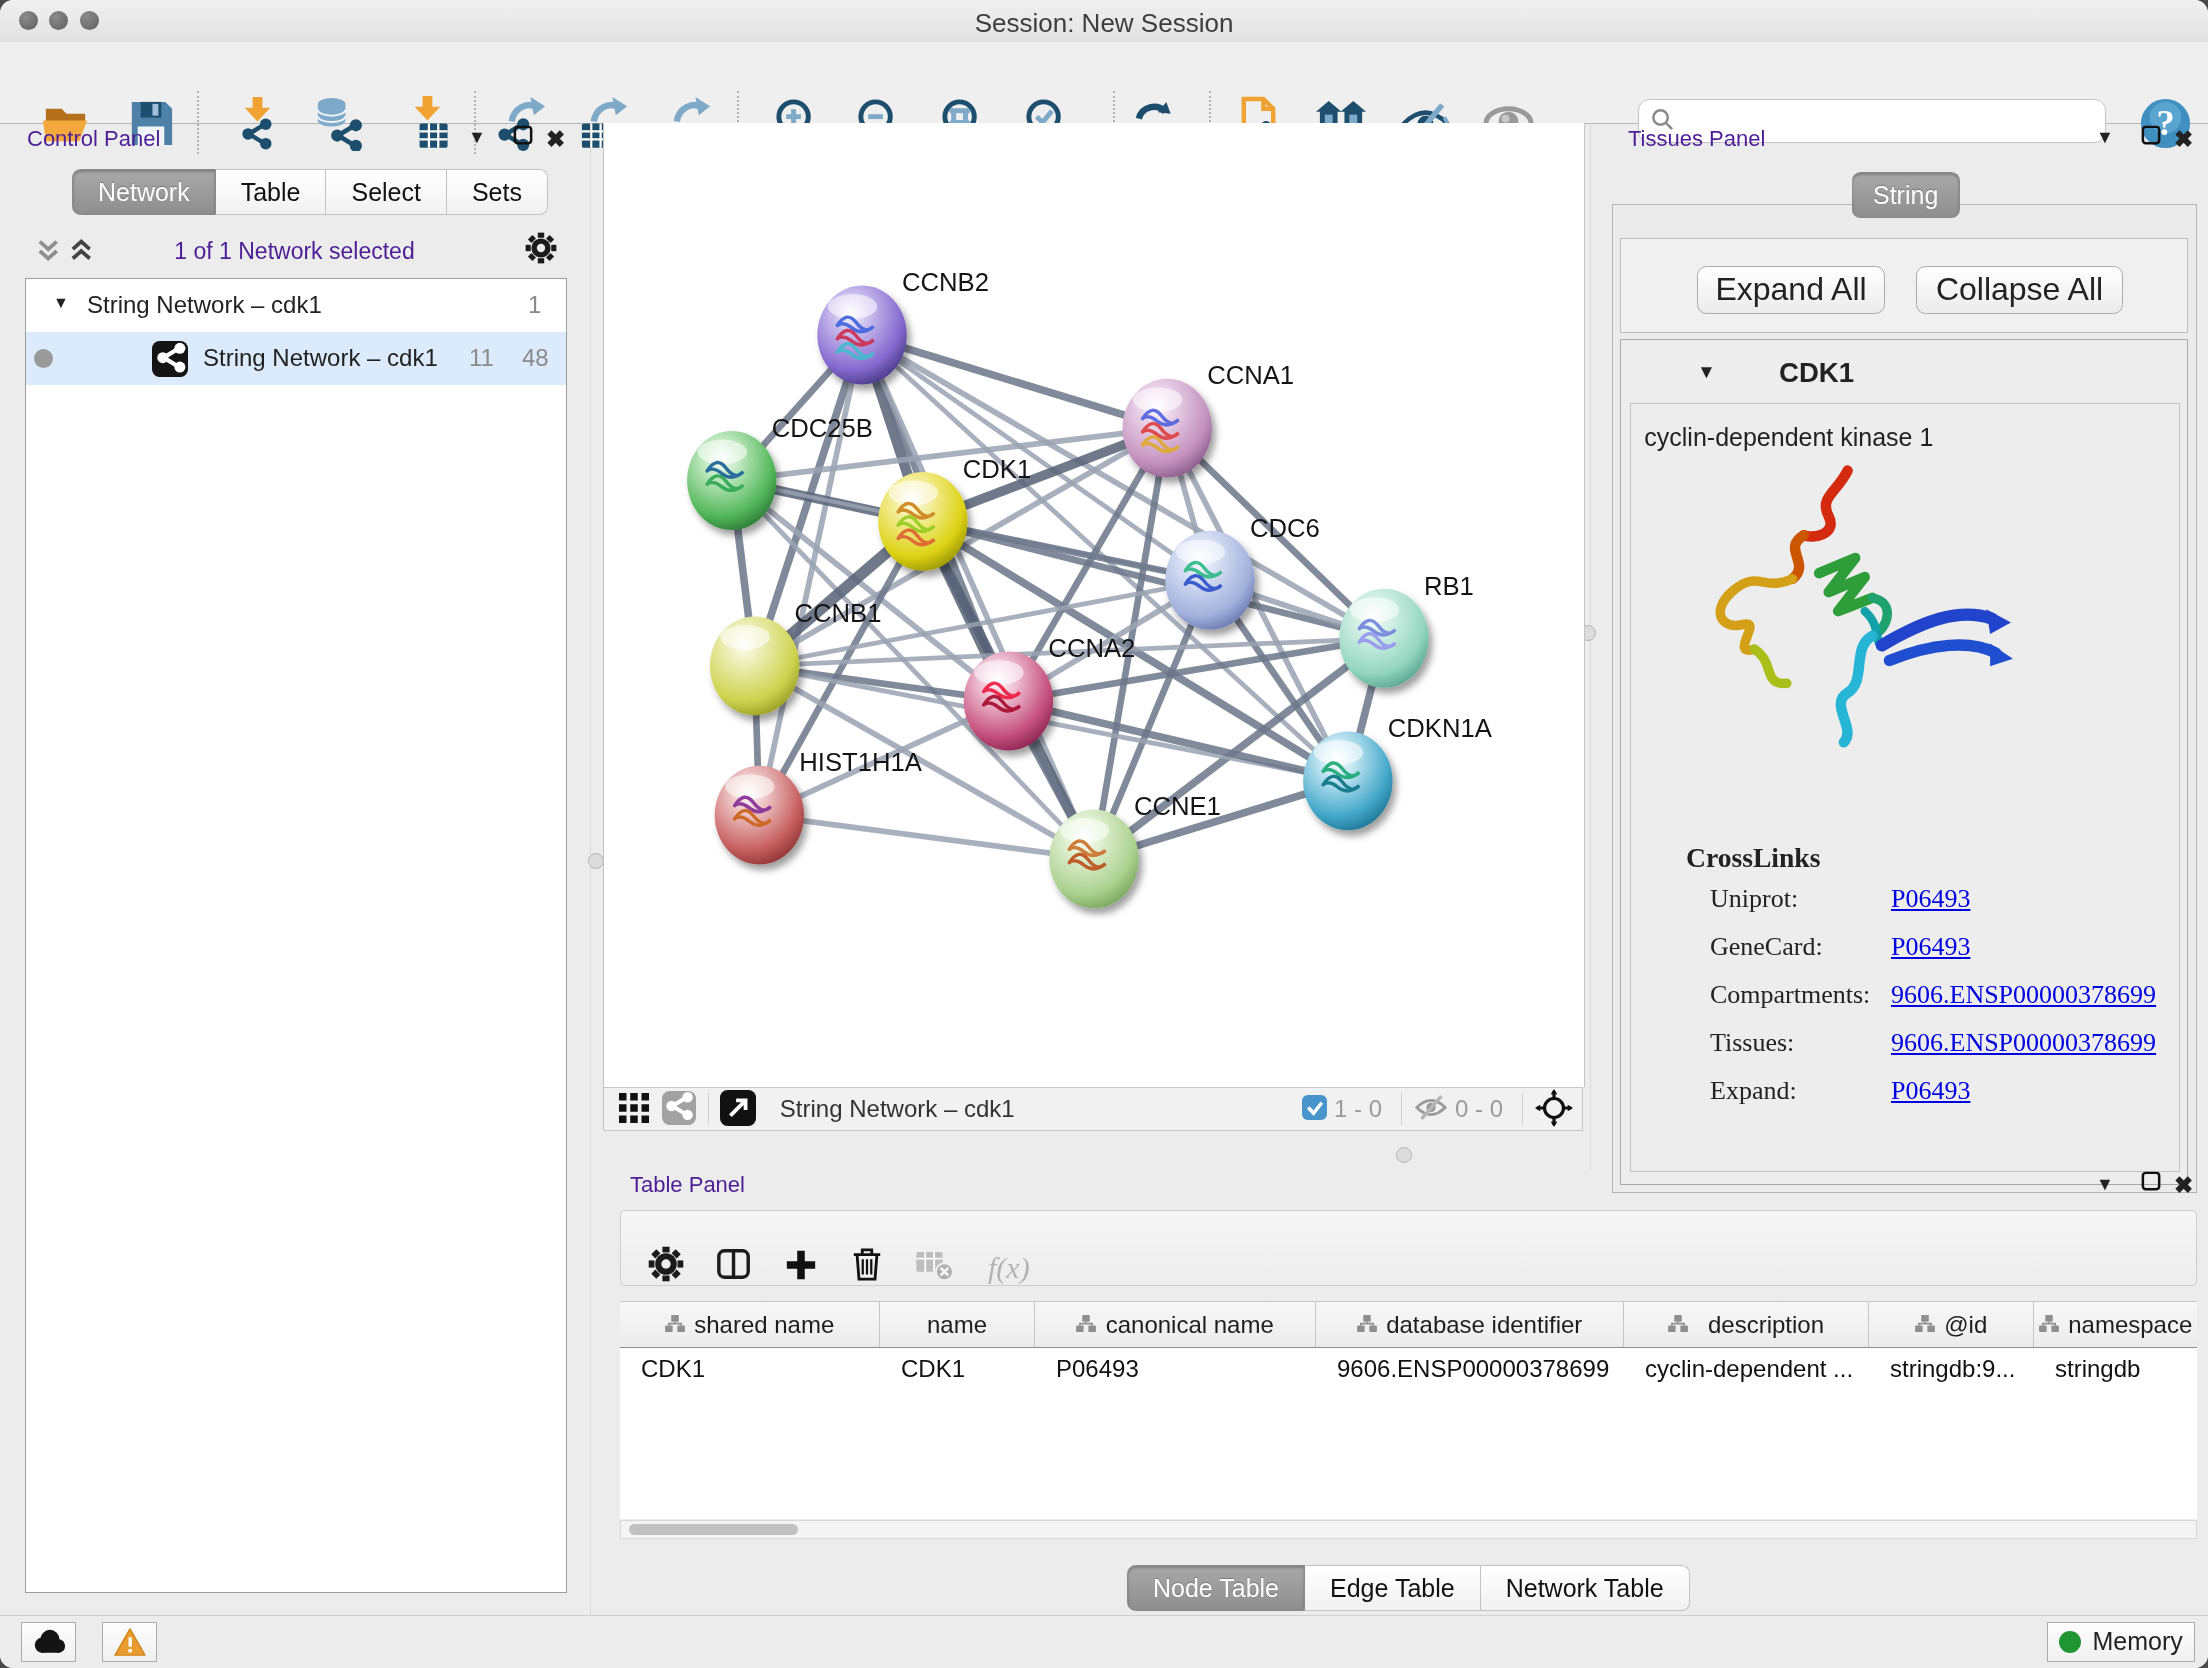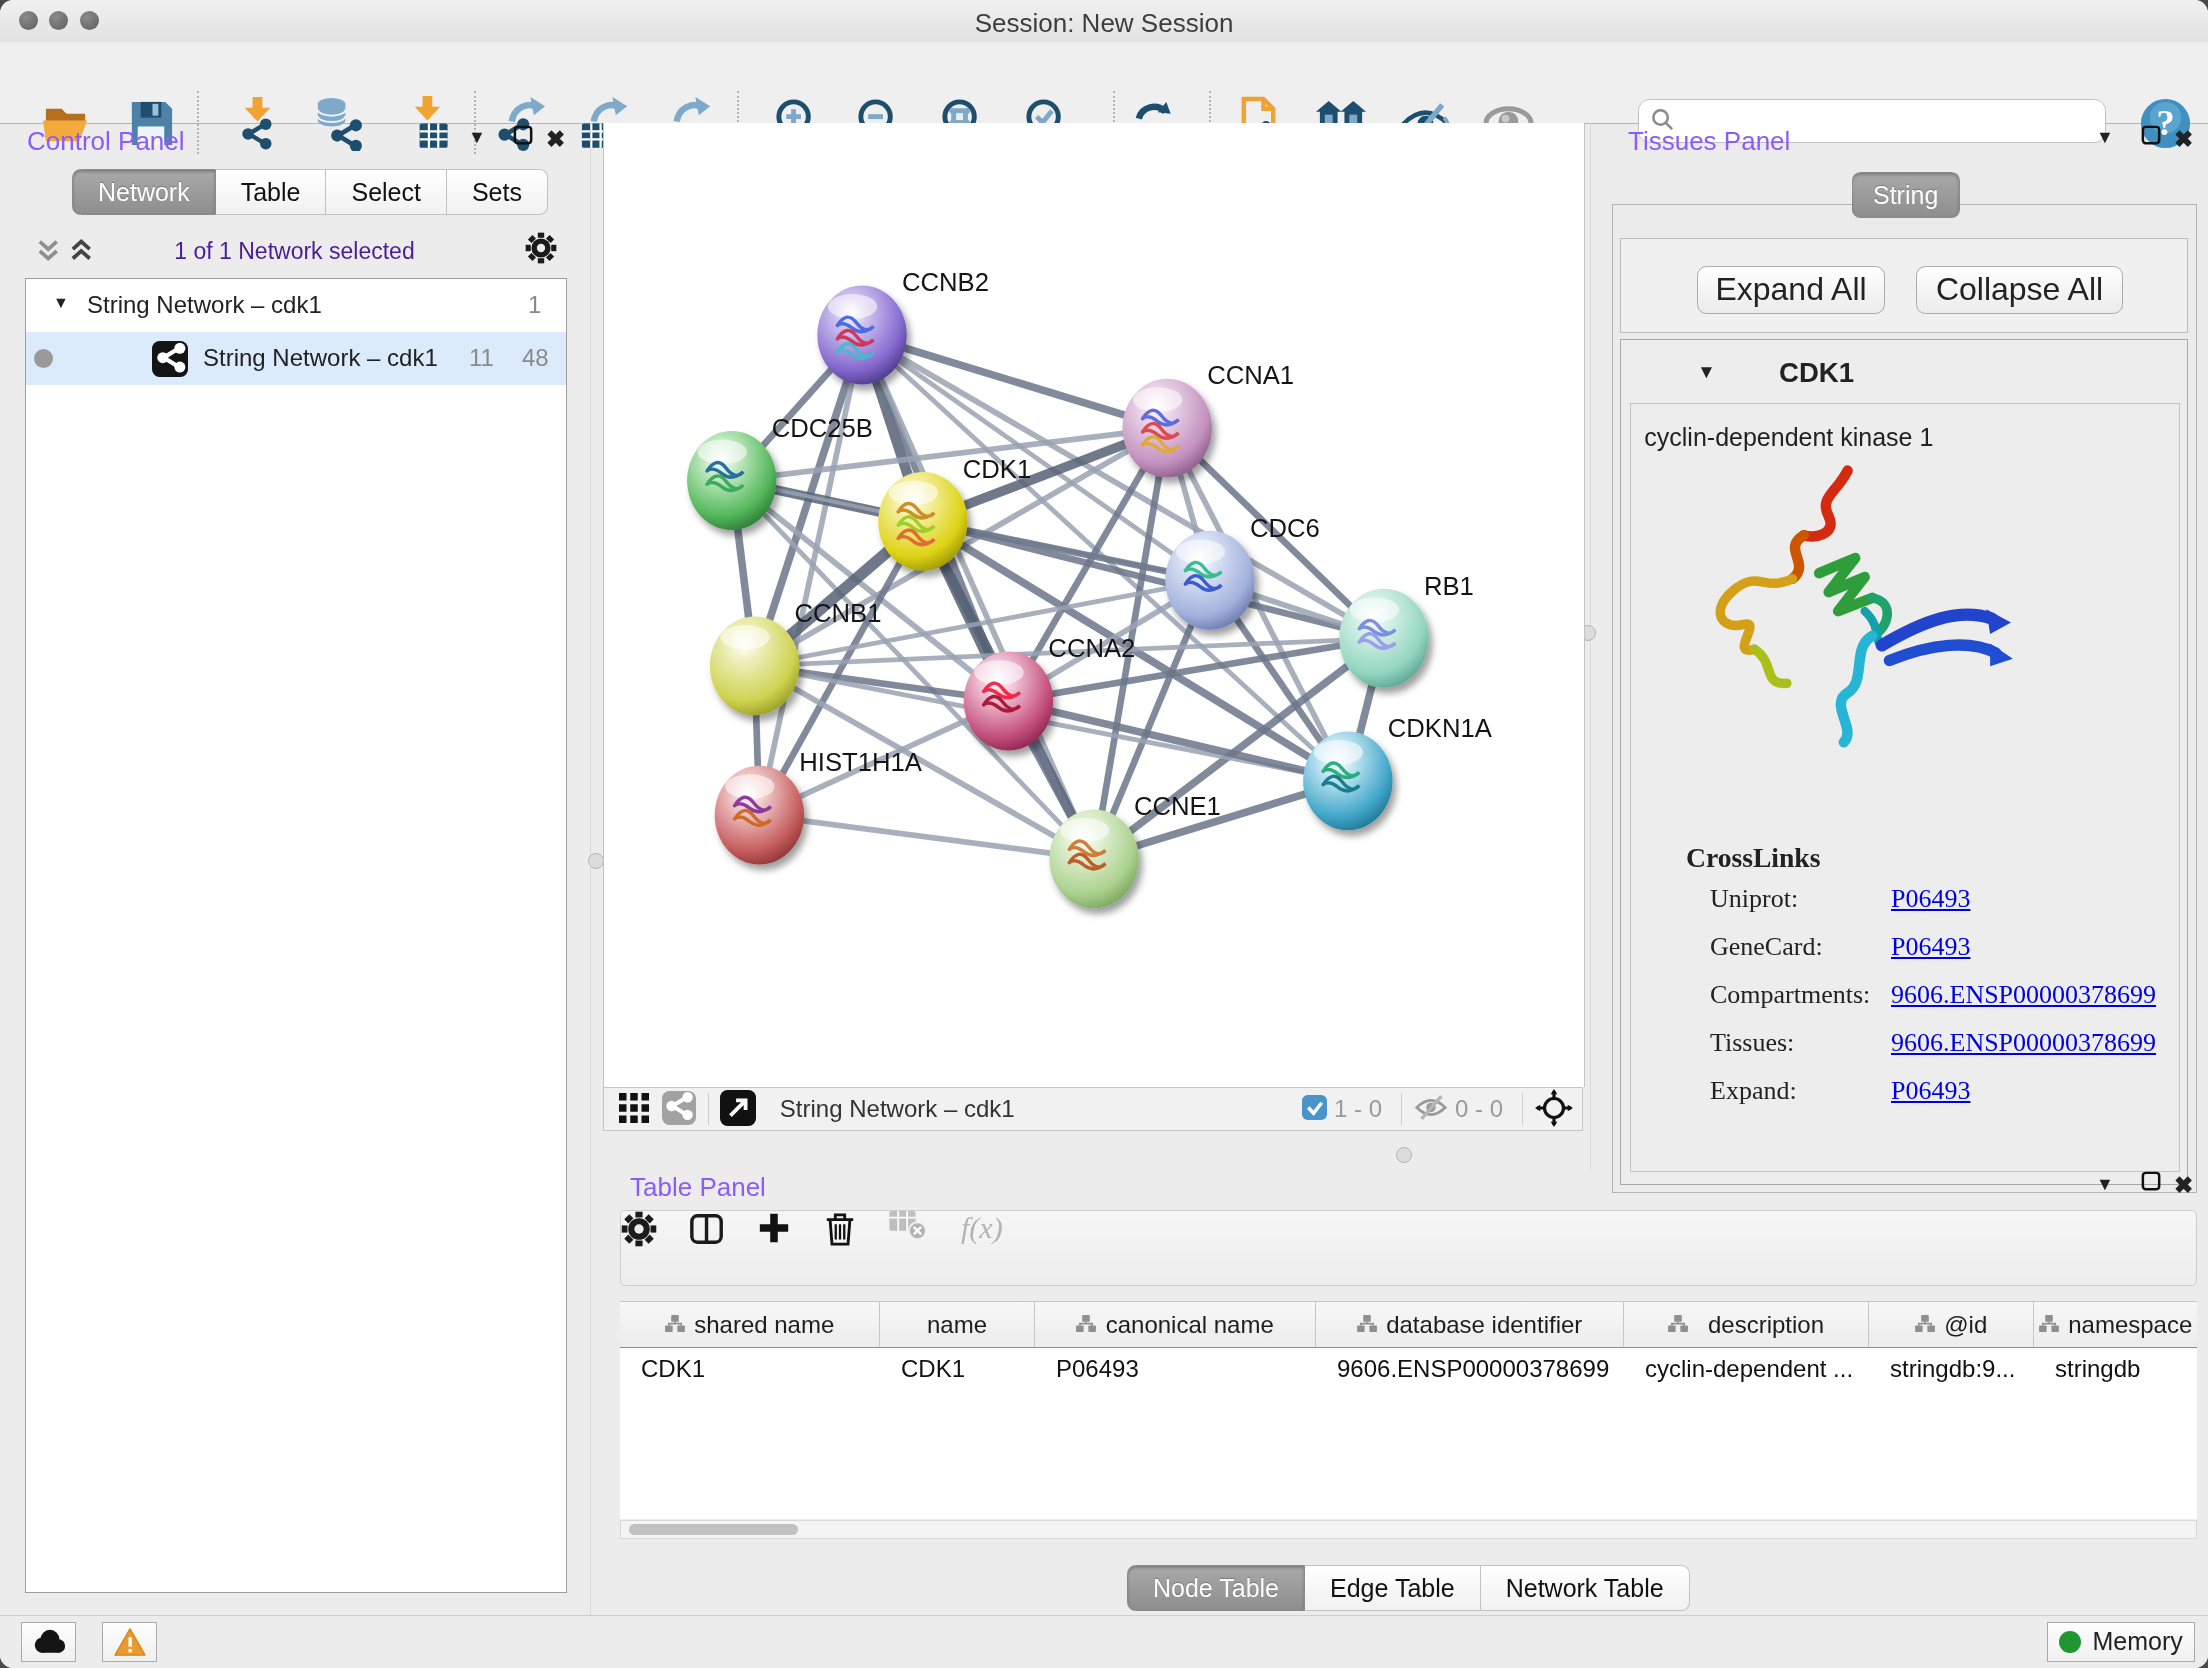--- a/index.html
+++ b/index.html
@@ -14,21 +14,21 @@
   #win-title{left:0;top:7.6px;width:2208px;text-align:center;font-size:26px;color:#3d3d3d;}
   
   #toolbar{left:0;top:42px;width:2208px;height:81px;background:#efefef;border-bottom:1.9px solid #b5b5b5;}
   .tbtn{position:absolute;top:54px;width:55px;height:55px;cursor:pointer;}
   .tbtn svg{width:100%;height:100%;}
   .tsep{position:absolute;top:49px;height:63px;border-left:2.9px dotted #b3b3b3;width:0;}
   #search-field{position:absolute;left:1638px;top:57px;width:468px;height:44px;background:#fff;
     border:1.9px solid #c3c3c3;border-radius:11.4px;display:flex;align-items:center;padding-left:11.4px;box-sizing:border-box;}
   #search-input{border:none;outline:none;font-size:23px;flex:1;background:transparent;margin-left:7.6px;font-family:"Liberation Sans",sans-serif;}
   
-  .panel-title{font-size:26px;color:#8b5cf6;}
+  .panel-title{font-size:22px;color:#4c1d95;}
   .phdr-icon{position:absolute;cursor:pointer;}
   .tab{display:inline-block;height:44px;line-height:44px;padding:0 25px;font-size:25px;
     background:linear-gradient(#ffffff,#f1f1f1);border:1px solid #c2c2c2;border-left:none;color:#111;cursor:pointer;}
   .tab.first{border-left:1px solid #c2c2c2;border-radius:8.6px 0 0 8.6px;}
   .tab.last{border-radius:0 8.6px 8.6px 0;}
   .tab.selected{background:linear-gradient(#a9a9a9,#8e8e8e);color:#fff;border-color:#8a8a8a;
     box-shadow:inset 0 1.9px 2.9px rgba(0,0,0,.25);text-shadow:0 -1px 1px rgba(0,0,0,.25);}
   
   #cp-tree{left:25px;top:278px;width:540px;height:1313px;background:#fff;border:1.9px solid #9d9d9d;}
   .tree-row{position:relative;height:53px;font-size:24px;}
@@ -47,21 +47,21 @@
   .rbtn{position:absolute;top:27px;height:46px;background:linear-gradient(#ffffff,#ebebeb);
     border:1px solid #ababab;border-radius:9.5px;font-size:32px;text-align:center;line-height:44px;cursor:pointer;
     font-family:"Liberation Sans",sans-serif;}
   #rp-entry{left:1620px;top:339px;width:568px;height:846px;background:#ededed;border:1px solid #a8a8a8;box-sizing:border-box;}
   #rp-card{left:1630px;top:403px;width:548px;height:767px;background:#ededed;border:1px solid #c2c2c2;}
   .serif{font-family:"Liberation Serif",serif;}
   .xlink{color:#0000e0;text-decoration:underline;cursor:pointer;}
   .xl-row{position:relative;height:48px;font-size:26px;}
   
   #tp-toolbar{left:620px;top:1210px;width:1577px;height:76px;background:linear-gradient(#f6f6f6,#ededed);
-    border:1px solid #cdcdcd;border-radius:4.8px;box-sizing:border-box;display:flex;align-items:flex-start;gap:32px;}
+    border:1px solid #cdcdcd;border-radius:4.8px;box-sizing:border-box;display:flex;align-items:flex-end;gap:32px;padding-left:27px;}
   #dtable{left:620px;top:1301px;width:1577px;height:217px;background:#fff;border-top:1px solid #c6c6c6;overflow:hidden;}
   #thead{display:flex;height:46px;background:linear-gradient(#f7f7f7,#ececec);border-bottom:1.9px solid #8f8f8f;box-sizing:border-box;}
   .th{display:flex;align-items:center;justify-content:center;gap:9.5px;font-size:24px;color:#1d1d1d;
     border-right:1px solid #c6c6c6;box-sizing:border-box;overflow:hidden;white-space:nowrap;cursor:pointer;}
   #trow{display:flex;height:42px;align-items:center;}
   .td{font-size:24px;color:#111;padding-left:21px;box-sizing:border-box;overflow:hidden;white-space:nowrap;cursor:default;}
   #hscroll{left:620px;top:1520px;width:1577px;height:19px;background:#f4f4f4;border:1px solid #d8d8d8;box-sizing:border-box;}
   #hthumb{position:absolute;left:7.6px;top:2.9px;width:169px;height:11.4px;border-radius:6.7px;background:#c1c1c1;cursor:pointer;}
   
   #bottom-tabs{left:1127px;top:1565px;}

